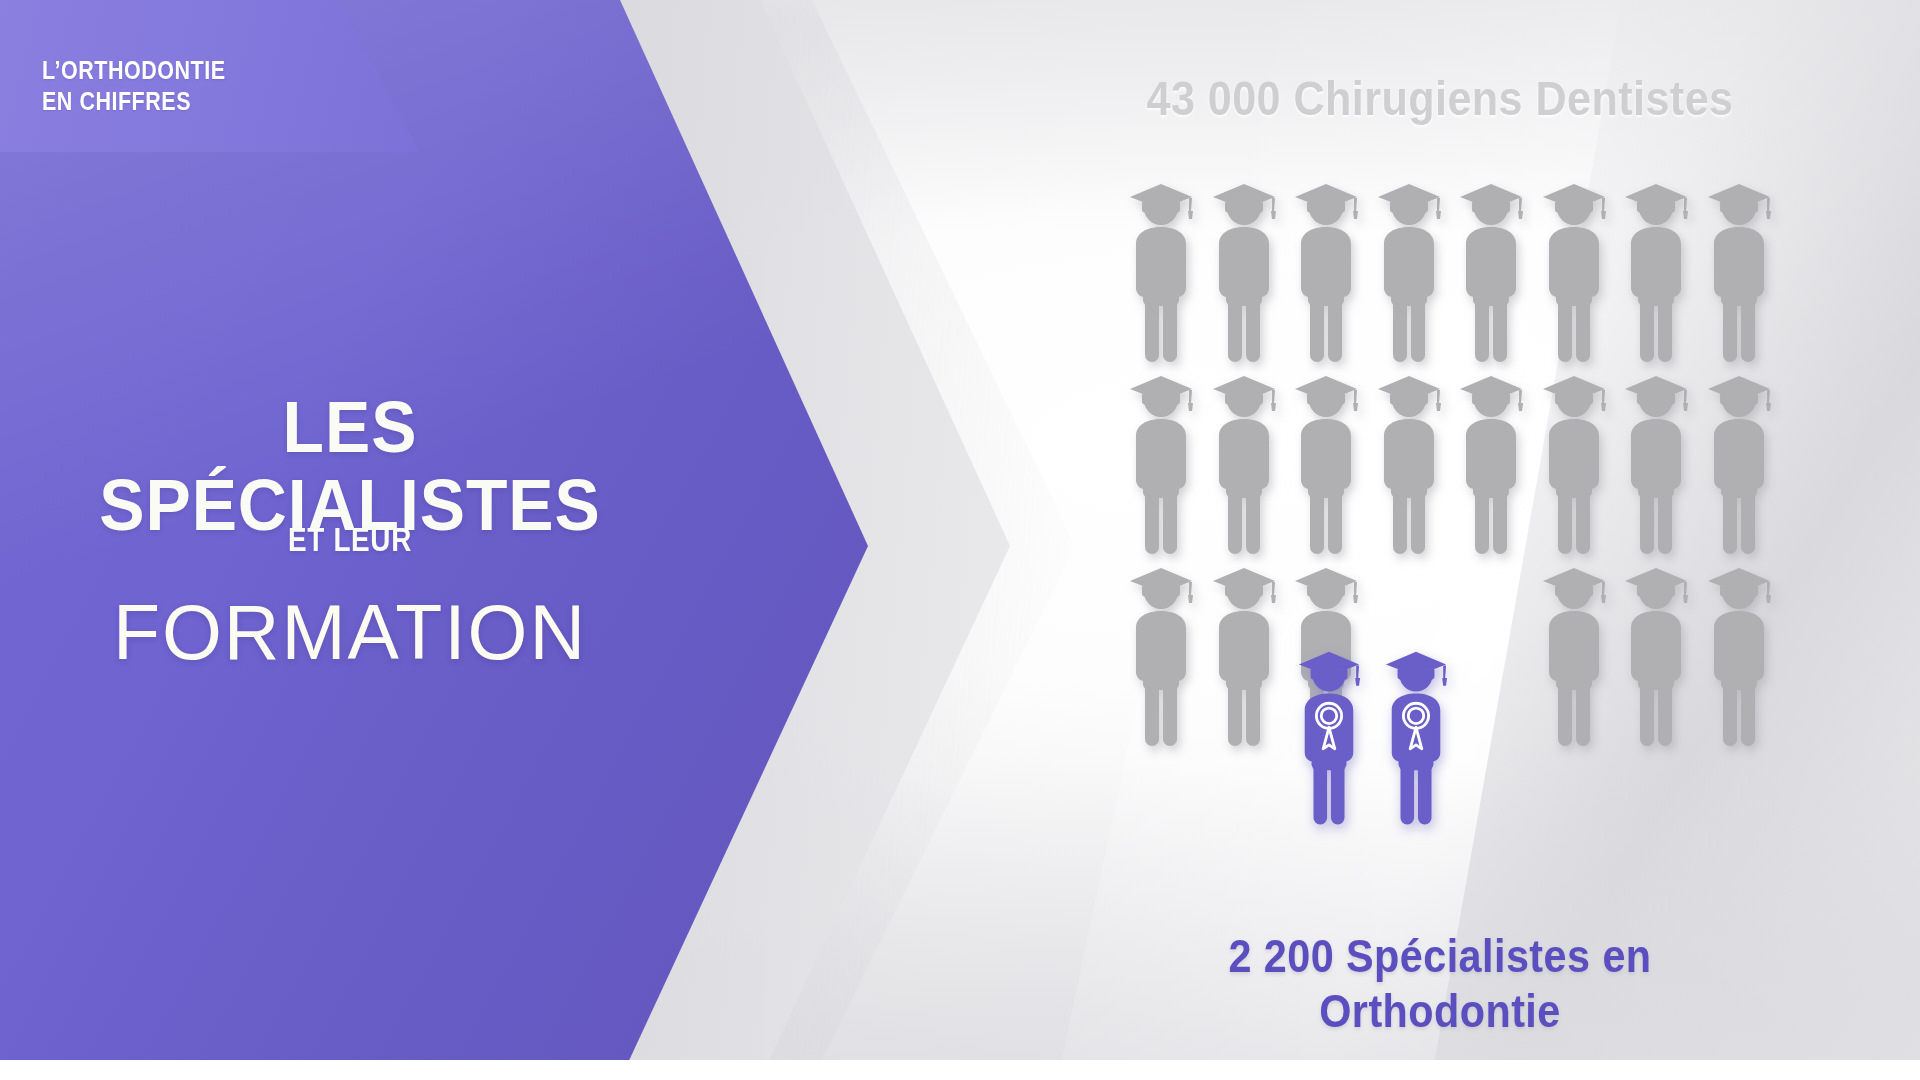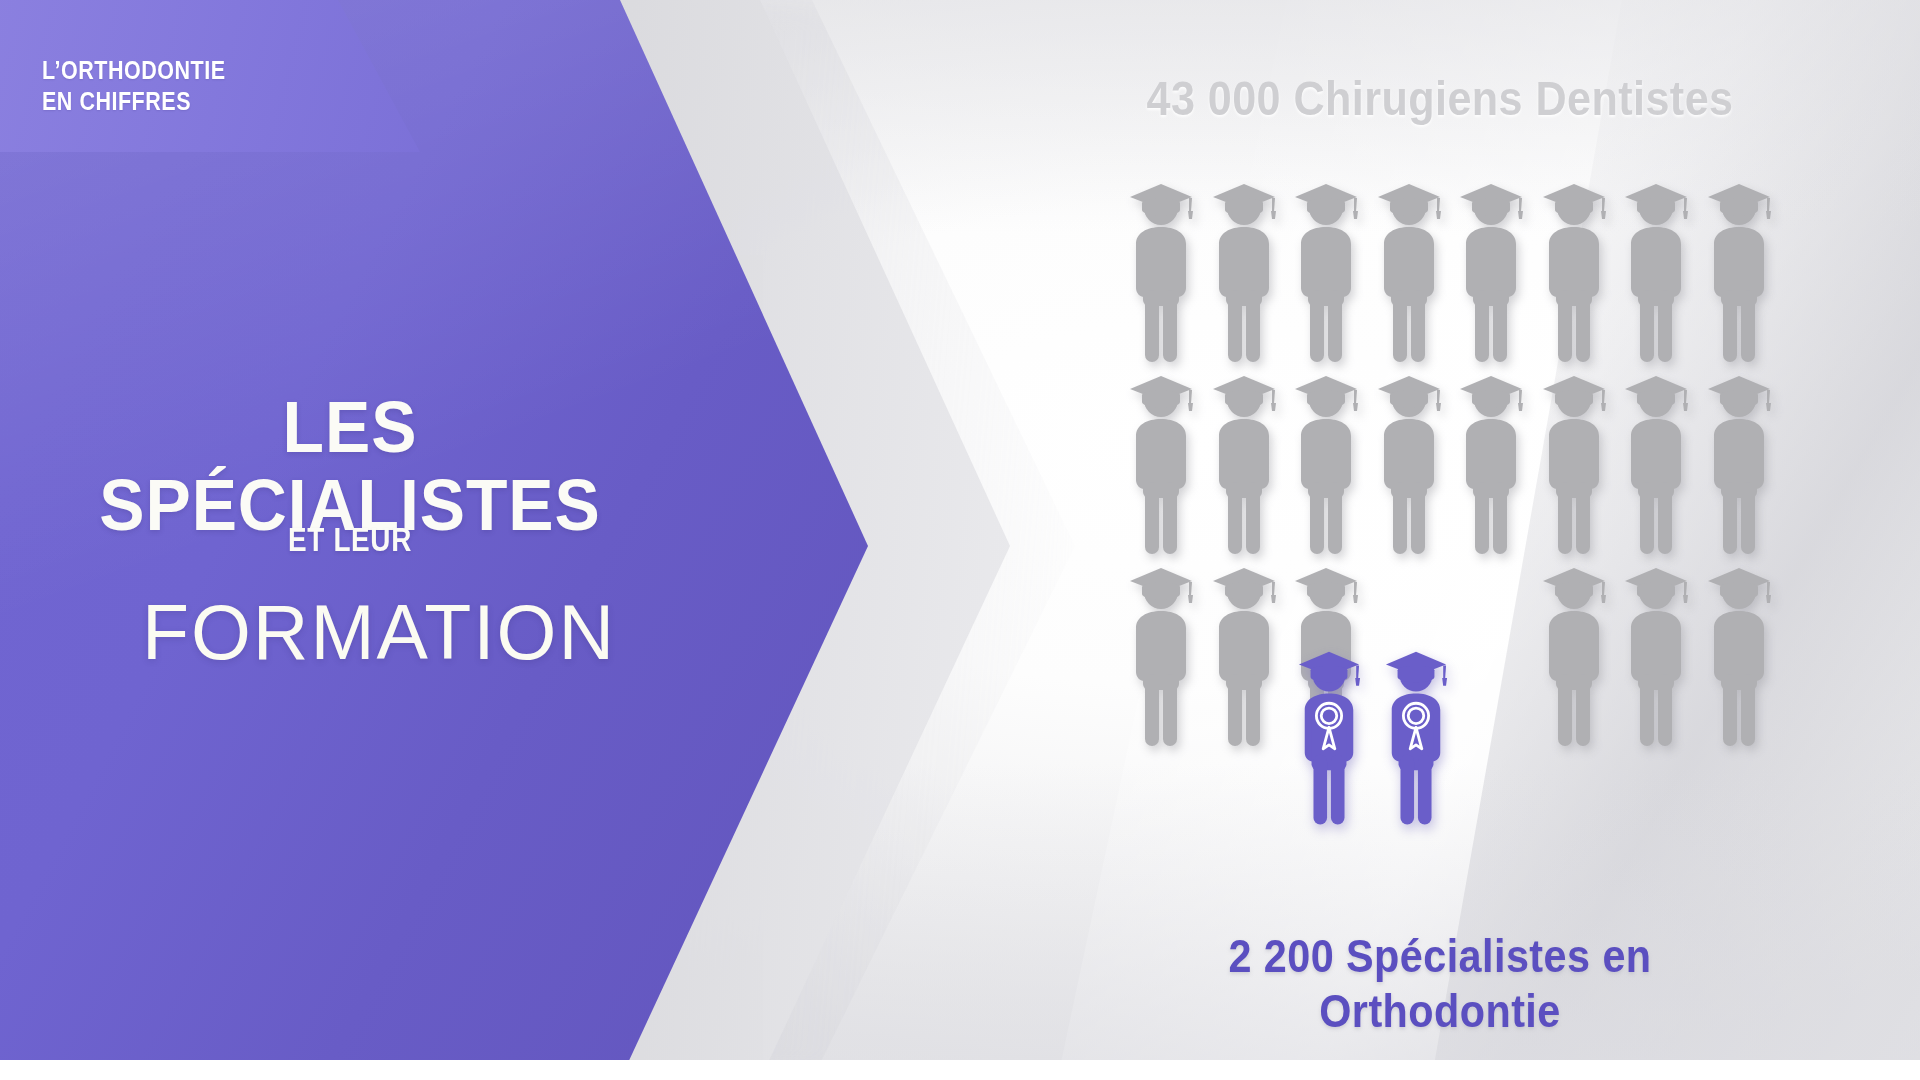--- a/index.html
+++ b/index.html
@@ -105,21 +105,20 @@
     text-shadow:0 2px 4px rgba(55,44,120,.2);
   }
   .formation{
     position:absolute;left:0px;top:588px;width:700px;
     text-align:center;
     color:#fbfbf2;
     font-weight:400;
     font-size:77px;
     letter-spacing:2px;
     text-shadow:0 2px 6px rgba(55,44,120,.22);
-    padding-left:29px;
   }
 
   
   .title-top{
     position:absolute;left:1090px;top:70px;width:700px;
     text-align:center;
     color:#cfcfd2;
     font-weight:700;
     font-size:49px;
     letter-spacing:.5px;

